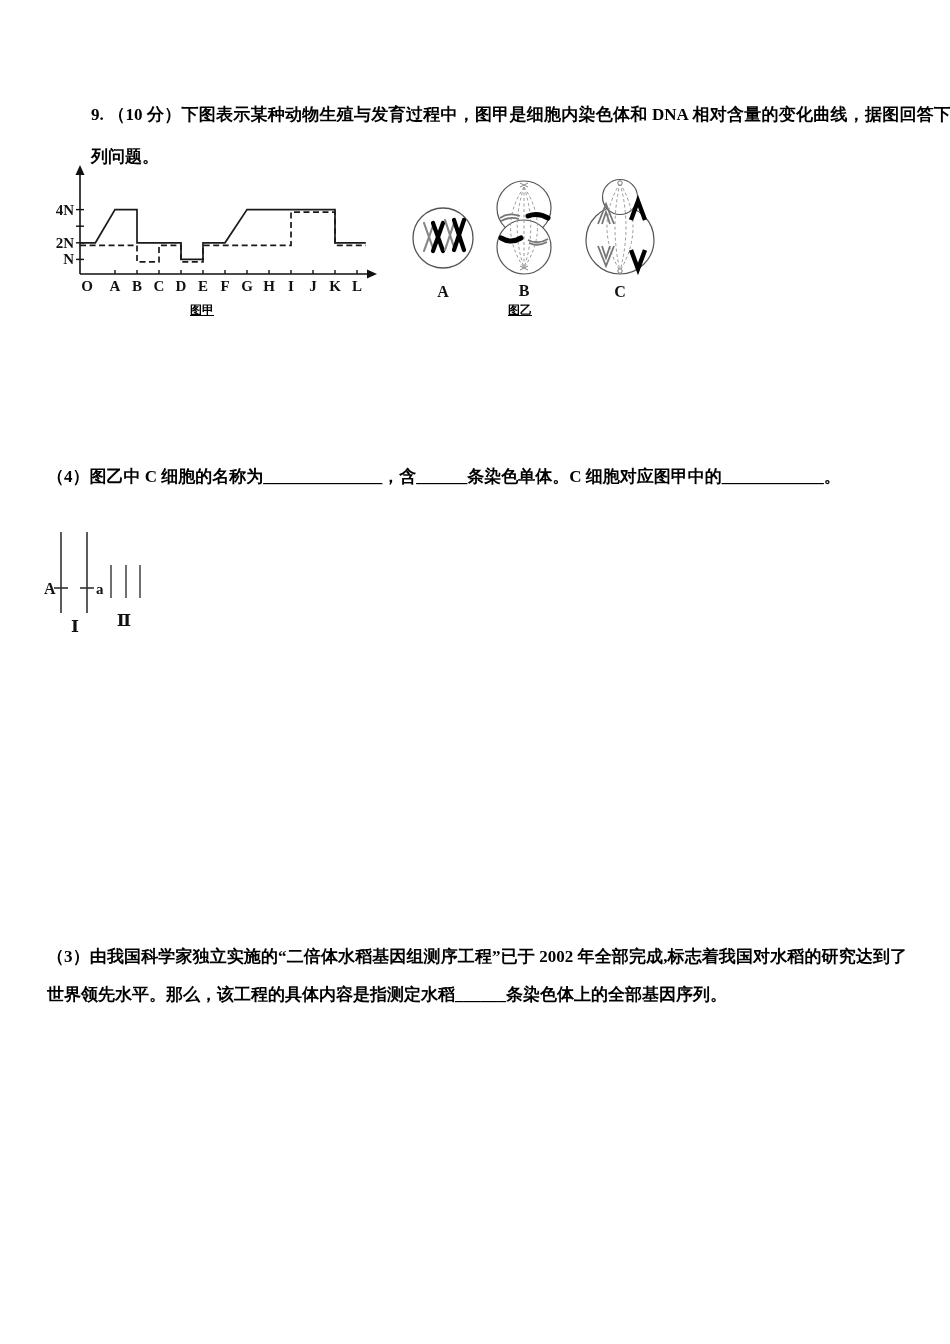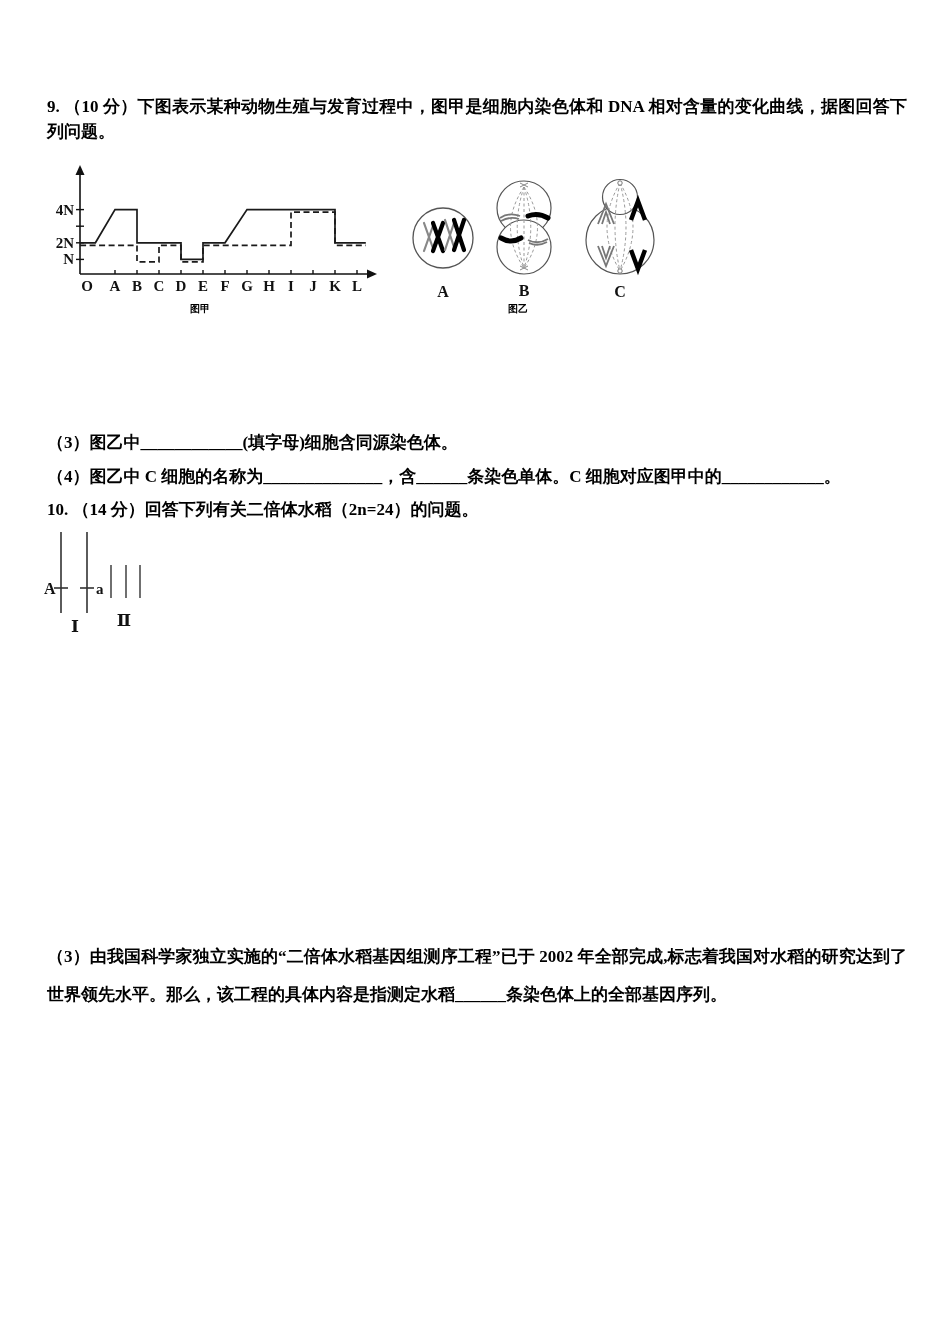--- a/index.html
+++ b/index.html
@@ -7,22 +7,22 @@
     position:relative;width:950px;height:1344px;margin:0 auto;
     background:#ffffff;overflow:hidden;
     font-family:"Liberation Serif","DejaVu Serif",serif;
     color:#000;font-weight:bold;
   }
   .para{
     position:absolute;left:47px;width:860px;
     font-size:17px;line-height:38px;text-align:justify;
     word-break:break-all;
   }
-  .lh42{line-height:25px;}
-  .caption{position:absolute;font-size:10px;}
+  .lh42{line-height:42px;margin-left:44px;}
+  .caption{position:absolute;font-size:12px;text-decoration:underline;}
   .figsvg{position:absolute;}
   svg text{font-family:"Liberation Serif","DejaVu Serif",serif;font-weight:bold;fill:#111;}
 </style>
 </head>
 <body>
 
 <div class="page">
 
   <div class="para lh42" style="top:94px">9. （10 分）下图表示某种动物生殖与发育过程中，图甲是细胞内染色体和 DNA 相对含量的变化曲线，据图回答下列问题。</div>
 
@@ -115,24 +115,22 @@
       <path d="M231,50 L238,31 L245,50" stroke="#000" stroke-width="4.4" fill="none"></path>
       <path d="M198,76 L206,96 L214,76 M202,76 L206,88 L210,76" stroke="#777" stroke-width="1.8" fill="none"></path>
       <path d="M231,80 L238,99 L245,80" stroke="#000" stroke-width="4.4" fill="none"></path>
     </g>
     <text x="43" y="127" font-size="16" text-anchor="middle">A</text>
     <text x="124" y="126" font-size="16" text-anchor="middle">B</text>
     <text x="220" y="127" font-size="16" text-anchor="middle">C</text>
   </svg>
   <div class="caption" style="left:508px;top:302px">图乙</div>
 
-  <div class="para" style="top:424px">（3）图乙中____________(填字母)细胞含同源染色体。</div>
   <div class="para" style="top:458px">（4）图乙中 C 细胞的名称为______________，含______条染色单体。C 细胞对应图甲中的____________。</div>
 
-  <div class="para" style="top:491px">10. （14 分）回答下列有关二倍体水稻（2n=24）的问题。</div>
 
   <svg class="figsvg" style="left:40px;top:525px" width="170" height="120" viewBox="0 0 170 120">
     <g stroke="#333" stroke-width="1.6">
       <line x1="21" y1="7" x2="21" y2="88"></line>
       <line x1="47" y1="7" x2="47" y2="88"></line>
       <line x1="14" y1="63" x2="28" y2="63"></line>
       <line x1="40" y1="63" x2="54" y2="63"></line>
     </g>
     <g stroke="#333" stroke-width="1.4">
       <line x1="71" y1="40" x2="71" y2="73"></line>

